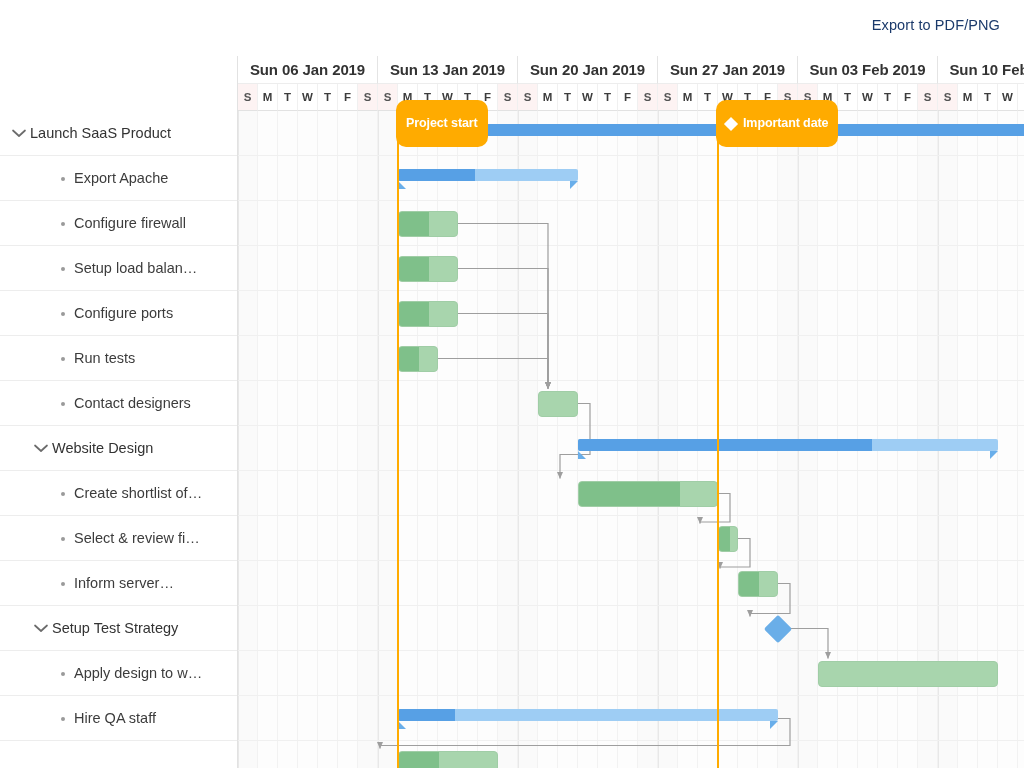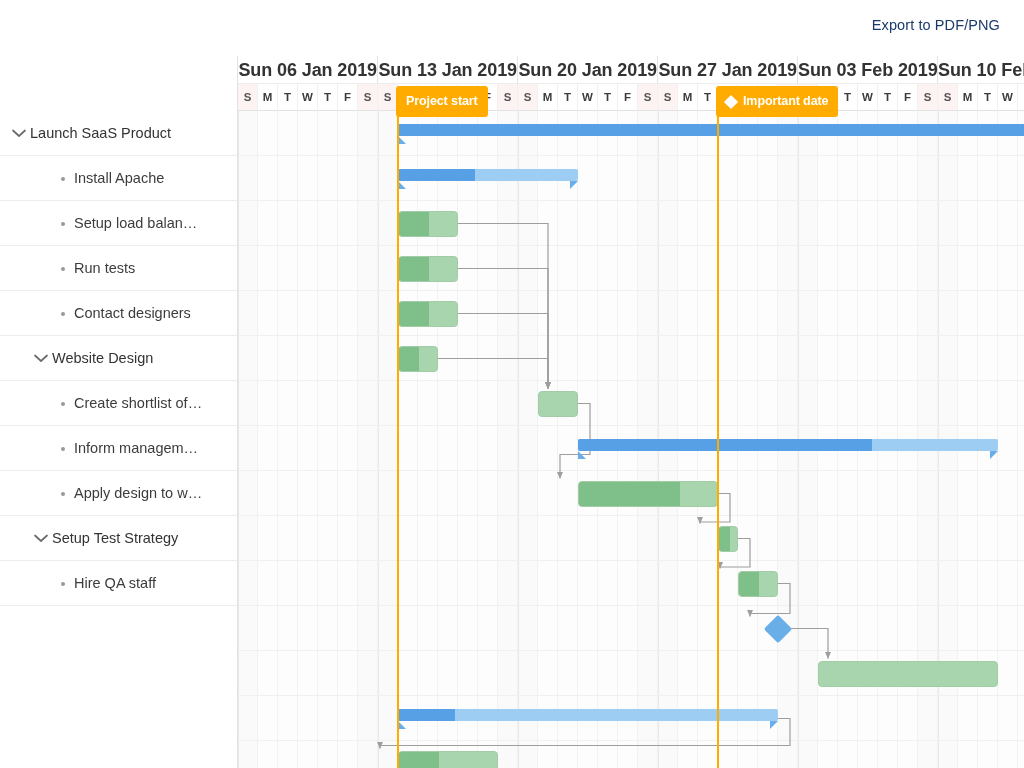--- a/index.html
+++ b/index.html
@@ -141,22 +141,22 @@
   }
   .day-row { top: 28px; height: 27px; }
   .week-cell {
     display: inline-block;
     width: 140px;
     height: 28px;
     line-height: 28px;
     box-sizing: border-box;
     border-right: 1px solid #e4e4e4;
     border-bottom: 1px solid #ededed;
-    text-align: right;
-    font-size: 18px;
+    text-align: center;
+    font-size: 15px;
     color: #333;
     font-weight: 600;
     letter-spacing: -.1px;
     background: #fff;
     vertical-align: top;
   }
   .day-cell {
     display: inline-block;
     width: 20px;
     height: 27px;
@@ -205,28 +205,28 @@
   .vmarker {
     position: absolute;
     top: 0; bottom: 0;
     width: 2px;
     background: #ffab00;
     z-index: 3;
   }
   .marker-pill {
     position: absolute;
     height: 23px;
-    top: 30px;
+    top: 44px;
     background: #ffab00;
-    border-radius: 3px;
+    border-radius: 10px;
     color: #fff;
     font-size: 12.5px;
     font-weight: 700;
     line-height: 23px;
-    padding: 4px 10px;
+    padding: 12px 10px;
     white-space: nowrap;
     z-index: 6;
     cursor: pointer;
     display: flex;
     align-items: center;
     letter-spacing: -.1px;
   }
   .marker-diamond {
     display: inline-block;
     width: 10px; height: 10px;
@@ -310,26 +310,36 @@
             <div class="twisty">
               <svg width="16" height="12" viewBox="0 0 16 12">
                 <path d="M2 3.5 L8 9 L14 3.5" stroke="#6b6b6b" stroke-width="1.7" fill="none" stroke-linecap="round" stroke-linejoin="round"></path>
               </svg>
             </div>
             <div class="task-label">Launch SaaS Product</div>
           </div>
           <div class="name-row lvl2">
             <div style="width: 52px; flex: 0 0 52px;"></div>
             <div class="bullet"></div>
-            <div class="task-label">Install Apache</div>
+            <div class="task-label">Export Apache</div>
+          </div>
+          <div class="name-row lvl2">
+            <div style="width: 52px; flex: 0 0 52px;"></div>
+            <div class="bullet"></div>
+            <div class="task-label">Configure firewall</div>
           </div>
           <div class="name-row lvl2">
             <div style="width: 52px; flex: 0 0 52px;"></div>
             <div class="bullet"></div>
             <div class="task-label">Setup load balan…</div>
+          </div>
+          <div class="name-row lvl2">
+            <div style="width: 52px; flex: 0 0 52px;"></div>
+            <div class="bullet"></div>
+            <div class="task-label">Configure ports</div>
           </div>
           <div class="name-row lvl2">
             <div style="width: 52px; flex: 0 0 52px;"></div>
             <div class="bullet"></div>
             <div class="task-label">Run tests</div>
           </div>
           <div class="name-row lvl2">
             <div style="width: 52px; flex: 0 0 52px;"></div>
             <div class="bullet"></div>
             <div class="task-label">Contact designers</div>
@@ -344,35 +354,40 @@
             <div class="task-label">Website Design</div>
           </div>
           <div class="name-row lvl2">
             <div style="width: 52px; flex: 0 0 52px;"></div>
             <div class="bullet"></div>
             <div class="task-label">Create shortlist of…</div>
           </div>
           <div class="name-row lvl2">
             <div style="width: 52px; flex: 0 0 52px;"></div>
             <div class="bullet"></div>
-            <div class="task-label">Inform managem…</div>
-          </div>
-          <div class="name-row lvl2">
-            <div style="width: 52px; flex: 0 0 52px;"></div>
-            <div class="bullet"></div>
-            <div class="task-label">Apply design to w…</div>
+            <div class="task-label">Select &amp; review fi…</div>
+          </div>
+          <div class="name-row lvl2">
+            <div style="width: 52px; flex: 0 0 52px;"></div>
+            <div class="bullet"></div>
+            <div class="task-label">Inform server…</div>
           </div>
           <div class="name-row lvl1">
             <div style="width: 30px; flex: 0 0 30px;"></div>
             <div class="twisty">
               <svg width="16" height="12" viewBox="0 0 16 12">
                 <path d="M2 3.5 L8 9 L14 3.5" stroke="#6b6b6b" stroke-width="1.7" fill="none" stroke-linecap="round" stroke-linejoin="round"></path>
               </svg>
             </div>
             <div class="task-label">Setup Test Strategy</div>
+          </div>
+          <div class="name-row lvl2">
+            <div style="width: 52px; flex: 0 0 52px;"></div>
+            <div class="bullet"></div>
+            <div class="task-label">Apply design to w…</div>
           </div>
           <div class="name-row lvl2">
             <div style="width: 52px; flex: 0 0 52px;"></div>
             <div class="bullet"></div>
             <div class="task-label">Hire QA staff</div>
           </div>
         </div>
     </div>
 
     <div class="timeline">

